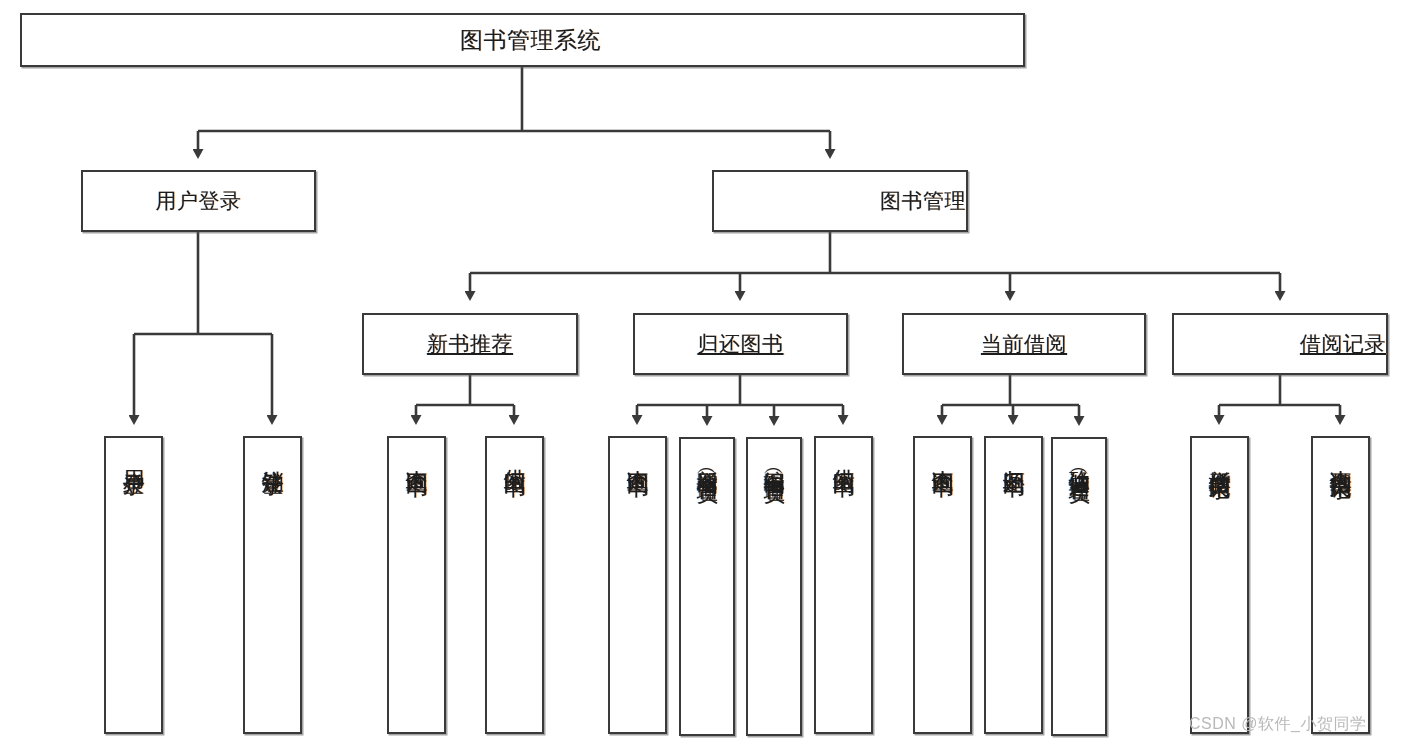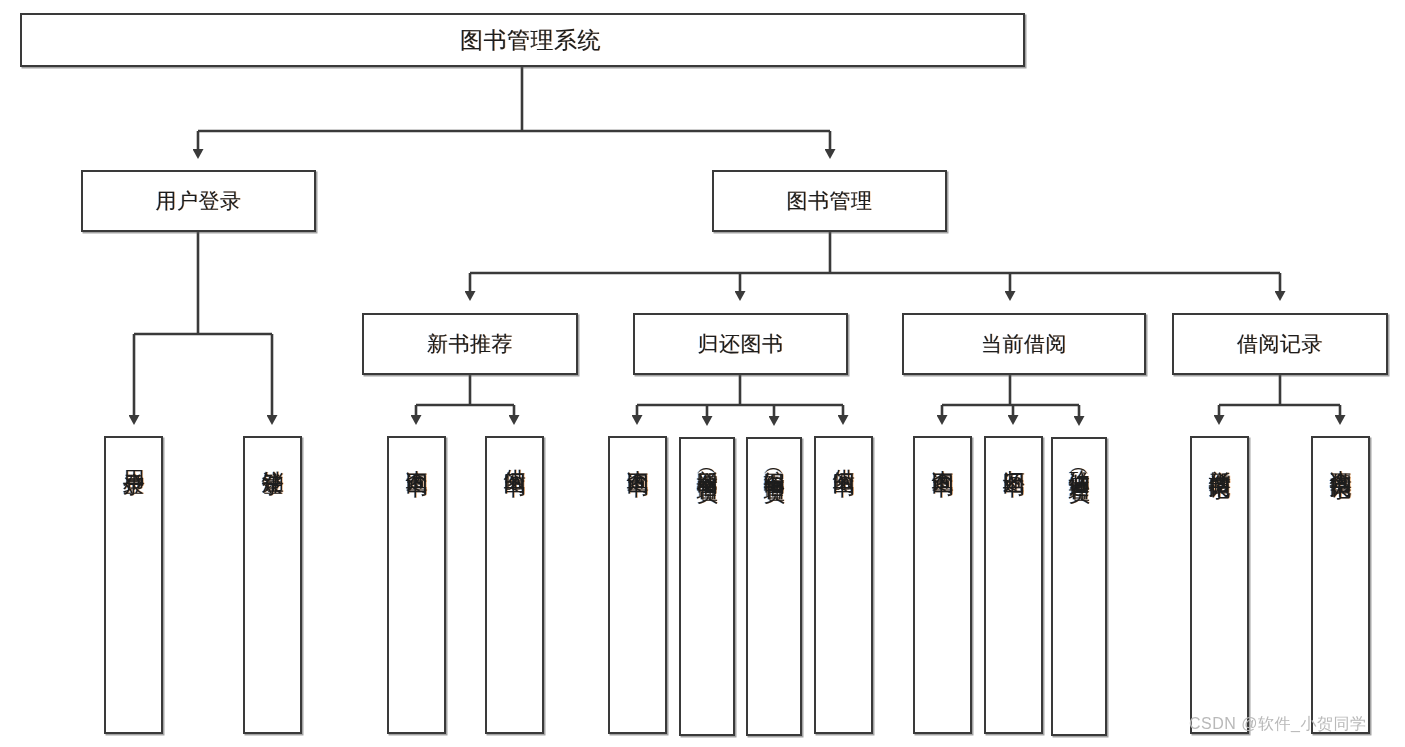--- a/index.html
+++ b/index.html
@@ -15,21 +15,21 @@
     background:#ffffff;border:2px solid #3a3a3a;
     box-shadow:1.5px 1.5px 0 0 rgba(90,90,90,.55);
     display:flex;align-items:center;justify-content:center;
   }
   .node .lbl{
     color:#1d1d1d;letter-spacing:.5px;white-space:nowrap;
     text-shadow:0.6px 0 0 rgba(230,140,60,.55), -0.6px 0 0 rgba(90,160,235,.45);
   }
   .node.root .lbl{font-size:23px;margin-left:16px;}
   .node.lvl2 .lbl{font-size:21px;}
-  .node.lvl3 .lbl{font-size:21px;}
+  .node.lvl3 .lbl{font-size:21px;text-decoration:underline;}
   .node.leaf{align-items:flex-start;padding-top:14px;}
   .node.leaf .lbl{
     writing-mode:vertical-rl;text-orientation:upright;
     font-size:22px;line-height:1.30;letter-spacing:2px;white-space:normal;
   }
   .node.leaf.tall .lbl{font-size:21px;line-height:1.26;}
   .watermark{
     position:absolute;left:1189px;top:714px;
     font-size:16px;color:#b9b9b9;white-space:nowrap;letter-spacing:.5px;
   }
@@ -89,34 +89,34 @@
     </g>
   </svg>
 
   <div class="node root" id="n-root" style="left: 20px; top: 13px; width: 1005px; height: 54px;">
     <span class="lbl">图书管理系统</span>
   </div>
 
   <div class="node lvl2" id="n-l2-0" style="left: 81px; top: 170px; width: 235px; height: 62px;">
     <span class="lbl">用户登录</span>
   </div>
-  <div class="node lvl2" id="n-l2-1" style="left: 712px; top: 170px; width: 235px; height: 62px;">
+  <div class="node lvl2" id="n-l2-1" style="left: 712px; top: 170px; width: 256px; height: 62px; justify-content: flex-end;">
     <span class="lbl">图书管理</span>
   </div>
 
   <div class="node lvl3" id="n-l3-0" style="left: 362px; top: 313px; width: 216px; height: 62px;">
     <span class="lbl">新书推荐</span>
   </div>
   <div class="node lvl3" id="n-l3-1" style="left: 633px; top: 313px; width: 215px; height: 62px;">
     <span class="lbl">归还图书</span>
   </div>
   <div class="node lvl3" id="n-l3-2" style="left: 902px; top: 313px; width: 244px; height: 62px;">
     <span class="lbl">当前借阅</span>
   </div>
-  <div class="node lvl3" id="n-l3-3" style="left: 1172px; top: 313px; width: 216px; height: 62px;">
+  <div class="node lvl3" id="n-l3-3" style="left: 1172px; top: 313px; width: 216px; height: 62px; justify-content: flex-end;">
     <span class="lbl">借阅记录</span>
   </div>
 
   <div id="leaf-host">
       <div class="node leaf" style="left: 104px; top: 436px; width: 59px; height: 298px;">
         <span class="lbl">用户登录</span>
       </div>
       <div class="node leaf" style="left: 243px; top: 436px; width: 59px; height: 298px;">
         <span class="lbl">注销登录</span>
       </div>

